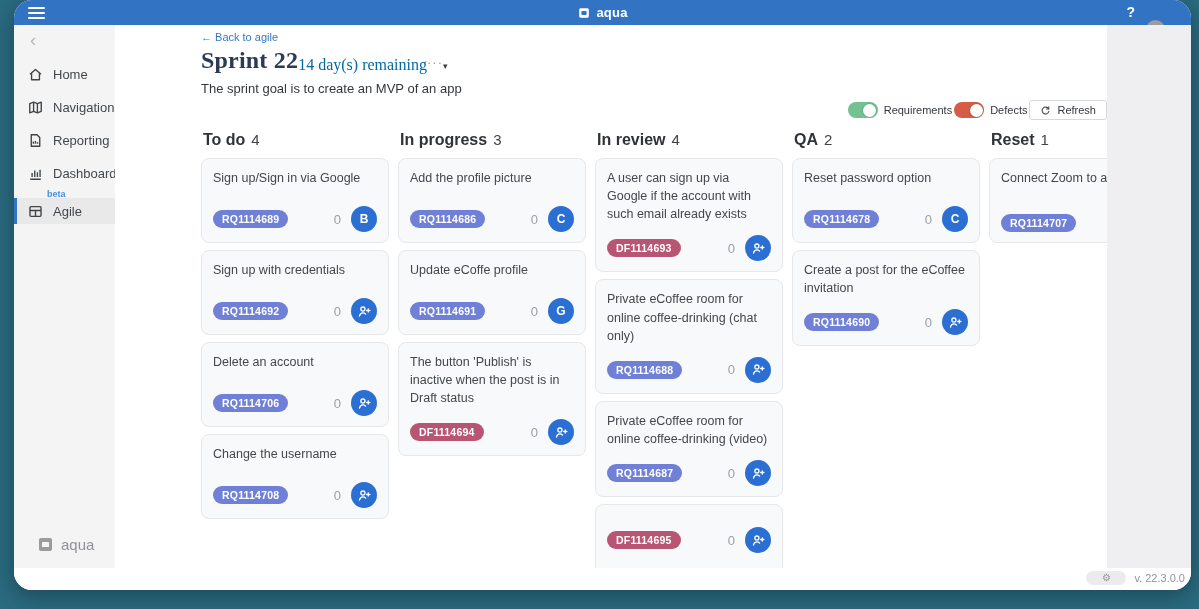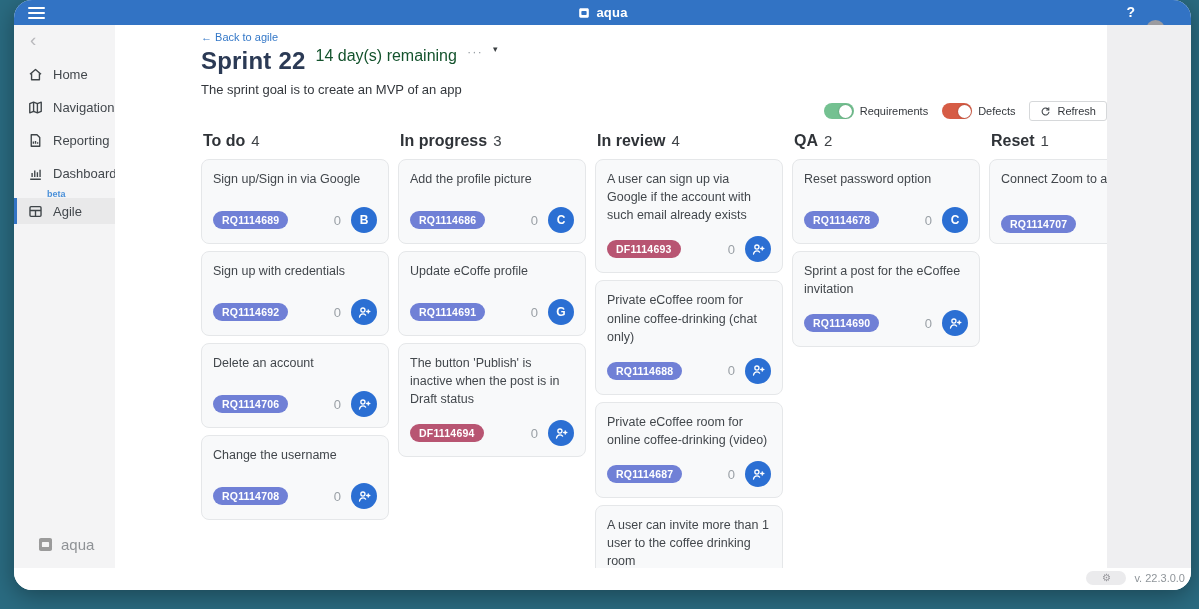--- a/index.html
+++ b/index.html
@@ -33,29 +33,29 @@
   .side-logo{position:absolute;left:22px;bottom:14px;display:flex;align-items:center;gap:6px;color:#9b9b9b;}
   .side-logo svg{width:19px;height:19px;}
   .side-logo .logo-txt{font-size:15px;color:#8f9296;}
 
   
   .main{position:absolute;left:101px;top:25px;right:0;bottom:22px;background:#fff;}
   .right-gutter{position:absolute;right:0;top:0;bottom:0;width:84px;background:#efeff1;}
   .content{position:absolute;left:86px;top:0;width:906px;}
 
   .back-link{margin-top:6px;font-size:11px;color:#3478c8;cursor:pointer;display:inline-block;}
-  .title-row{display:flex;align-items:flex-start;gap:10px;margin-top:2px;}
+  .title-row{display:flex;align-items:flex-end;margin-top:2px;font-family:Liberation Serif, serif;}
   .sprint-title{font-size:24px;font-weight:bold;color:#2b3a55;letter-spacing:.2px;}
-  .remaining{font-size:16px;color:#14532d;}
+  .remaining{font-size:16px;color:#0369a1;}
   .more-dots{font-size:13px;color:#9aa0a6;letter-spacing:1px;cursor:pointer;position:relative;top:-3px;}
   .caret{font-size:9px;color:#3c4043;cursor:pointer;position:relative;top:-3px;}
   .goal{margin-top:7px;font-size:13px;color:#33373c;}
 
   
-  .controls{display:flex;align-items:center;justify-content:flex-end;gap:14px;margin-top:3px;height:22px;}
+  .controls{display:flex;align-items:center;justify-content:flex-end;gap:2px;margin-top:3px;height:22px;}
   .toggle-group{display:flex;align-items:center;gap:6px;cursor:pointer;}
   .toggle{width:30px;height:16px;border-radius:9px;position:relative;}
   .toggle.green{background:var(--tg-green,#74c191);}
   .toggle.red{background:var(--tg-red,#d65c45);}
   .toggle .knob{position:absolute;right:1.5px;top:1.5px;width:13px;height:13px;border-radius:50%;background:#fff;box-shadow:0 0 2px rgba(0,0,0,.3);}
   .toggle-label{font-size:11px;color:#33373c;}
   .refresh-btn{display:flex;align-items:center;gap:6px;border:1px solid #d6d8da;border-radius:3px;background:#fff;
                padding:3px 10px;font-size:11px;color:#33373c;cursor:pointer;}
   .refresh-btn svg{width:11px;height:11px;color:#44484d;}
 
@@ -346,21 +346,20 @@
                       <svg viewBox="0 0 16 16" fill="none" stroke="currentColor" stroke-width="1.4" stroke-linecap="round">
                         <circle cx="6.3" cy="5.4" r="2.2"></circle>
                         <path d="M2.7 12.8c.4-2.1 1.9-3.3 3.6-3.3 1.2 0 2.2.5 2.9 1.3"></path>
                         <path d="M12 5.2v3.4M10.3 6.9h3.4"></path>
                       </svg>
                     </span>
                   </span>
                 </div>
           </div>
               <div class="card">
-            <div class="card-title">A user can invite more than 1 user to the coffee drinking room</div>
             <div class="card-foot">
                   <span class="badge defect">DF1114695</span>
                   <span class="cmt-count">0</span>
                   <span class="avatar">
                     <span style="display:flex">
                       <svg viewBox="0 0 16 16" fill="none" stroke="currentColor" stroke-width="1.4" stroke-linecap="round">
                         <circle cx="6.3" cy="5.4" r="2.2"></circle>
                         <path d="M2.7 12.8c.4-2.1 1.9-3.3 3.6-3.3 1.2 0 2.2.5 2.9 1.3"></path>
                         <path d="M12 5.2v3.4M10.3 6.9h3.4"></path>
                       </svg>
@@ -376,21 +375,21 @@
            </div>
               <div class="card">
             <div class="card-title">Reset password option</div>
             <div class="card-foot">
                   <span class="badge requirement">RQ1114678</span>
                   <span class="cmt-count">0</span>
                   <span class="avatar">C</span>
                 </div>
           </div>
               <div class="card">
-            <div class="card-title">Sprint a post for the eCoffee invitation</div>
+            <div class="card-title">Create a post for the eCoffee invitation</div>
             <div class="card-foot">
                   <span class="badge requirement">RQ1114690</span>
                   <span class="cmt-count">0</span>
                   <span class="avatar">
                     <span style="display:flex">
                       <svg viewBox="0 0 16 16" fill="none" stroke="currentColor" stroke-width="1.4" stroke-linecap="round">
                         <circle cx="6.3" cy="5.4" r="2.2"></circle>
                         <path d="M2.7 12.8c.4-2.1 1.9-3.3 3.6-3.3 1.2 0 2.2.5 2.9 1.3"></path>
                         <path d="M12 5.2v3.4M10.3 6.9h3.4"></path>
                       </svg>

